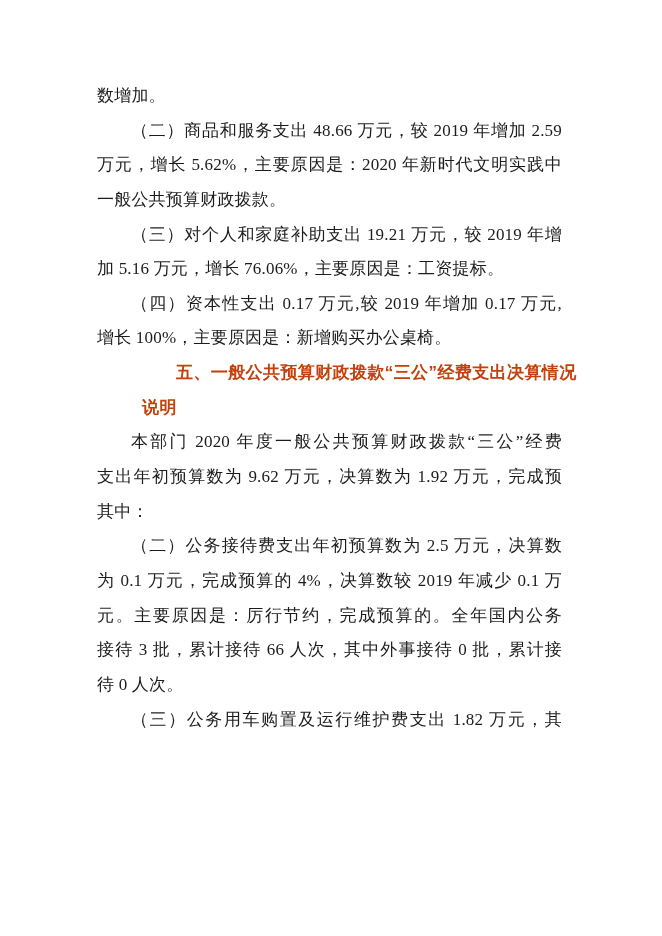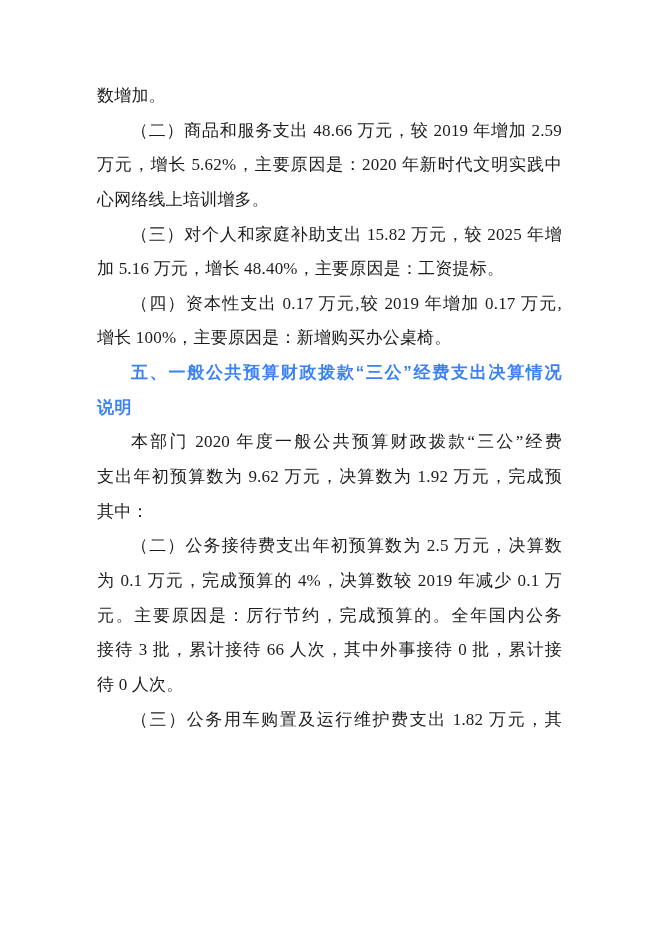--- a/index.html
+++ b/index.html
@@ -35,35 +35,36 @@
     text-align: justify;
     text-align-last: justify;
     text-justify: inter-ideograph;
   }
   .line.indent {
     text-indent: 34px;
   }
   .line.heading {
     font-family: "Liberation Sans", "DejaVu Sans", sans-serif;
     font-weight: bold;
-    color: #3b82f6;
+    color: #c2410c;
     letter-spacing: 0.4px;
+    margin-left: 45px;
   }
 </style>
 </head>
 <body>
 
 <div class="page" style="background: rgb(255, 255, 255);">
   <div class="content" id="doc-content" style="color: rgb(28, 28, 28);">
       <div class="line">数增加。</div>
       <div class="line justify indent">（二）商品和服务支出 48.66 万元，较 2019 年增加 2.59</div>
       <div class="line justify">万元，增长 5.62%，主要原因是：2020 年新时代文明实践中</div>
-      <div class="line">心网络线上培训增多。</div>
-      <div class="line justify indent">（三）对个人和家庭补助支出 15.82 万元，较 2025 年增</div>
-      <div class="line">加 5.16 万元，增长 48.40%，主要原因是：工资提标。</div>
+      <div class="line">一般公共预算财政拨款。</div>
+      <div class="line justify indent">（三）对个人和家庭补助支出 19.21 万元，较 2019 年增</div>
+      <div class="line">加 5.16 万元，增长 76.06%，主要原因是：工资提标。</div>
       <div class="line justify indent">（四）资本性支出 0.17 万元,较 2019 年增加 0.17 万元,</div>
       <div class="line">增长 100%，主要原因是：新增购买办公桌椅。</div>
       <div class="line heading justify indent">五、一般公共预算财政拨款“三公”经费支出决算情况</div>
       <div class="line heading">说明</div>
       <div class="line justify indent">本部门 2020 年度一般公共预算财政拨款“三公”经费</div>
       <div class="line justify">支出年初预算数为 9.62 万元，决算数为 1.92 万元，完成预</div>
       <div class="line">其中：</div>
       <div class="line justify indent">（二）公务接待费支出年初预算数为 2.5 万元，决算数</div>
       <div class="line justify">为 0.1 万元，完成预算的 4%，决算数较 2019 年减少 0.1 万</div>
       <div class="line justify">元。主要原因是：厉行节约，完成预算的。全年国内公务</div>

